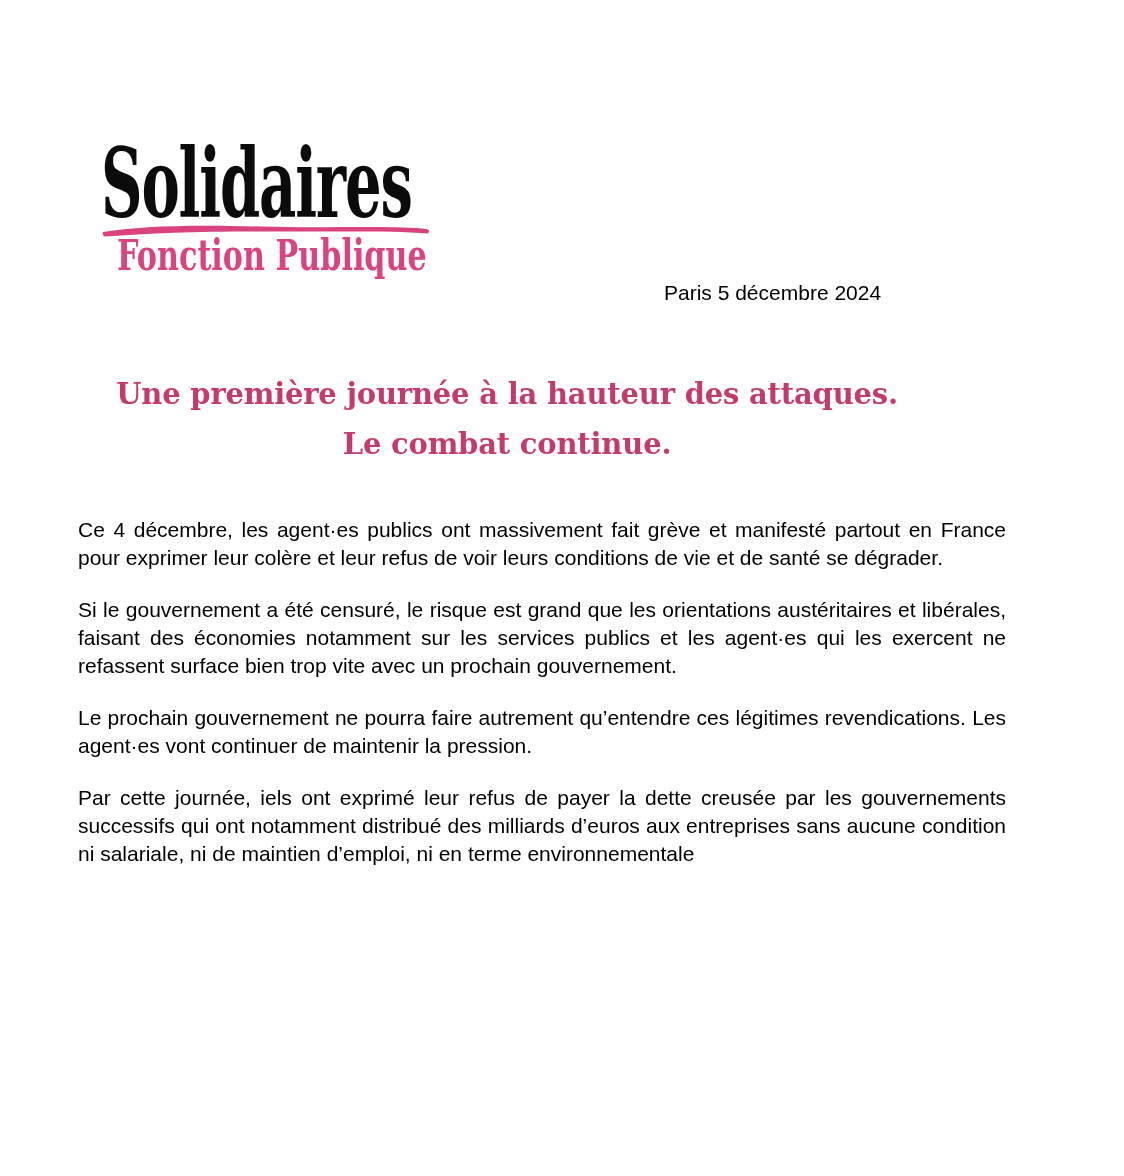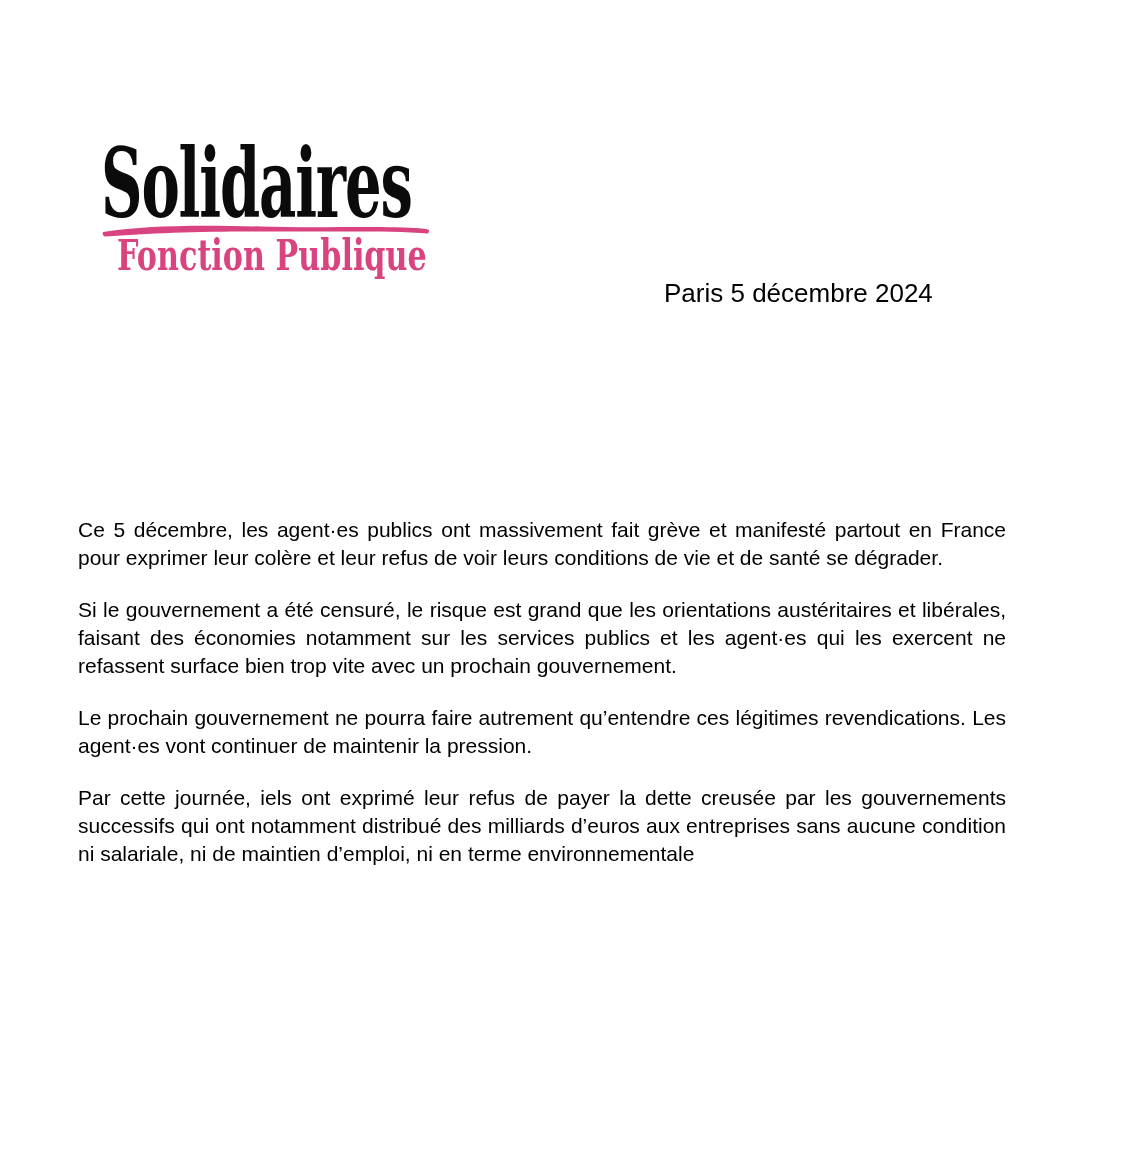--- a/index.html
+++ b/index.html
@@ -55,21 +55,21 @@
     white-space: nowrap;
     transform: scaleX(0.72);
     transform-origin: left top;
   }
 
   
   .dateline {
     position: absolute;
     left: 664px;
     top: 281px;
-    font-size: 26px;
+    font-size: 21px;
     line-height: 24px;
     color: var(--text, #000000);
     white-space: nowrap;
   }
 
   
   .doc-title {
     position: absolute;
     left: 0;
     top: 369px;
@@ -107,21 +107,25 @@
     <div class="logo-solidaires">Solidaires</div>
     <svg class="logo-underline" viewBox="0 0 332 18" xmlns="http://www.w3.org/2000/svg" aria-hidden="true">
       <path d="M3,11 C40,5 90,3.5 160,5.5 C220,7.5 280,4.5 322,7.5 C328,8 330,9 329,10.5
                L328,12.5 C290,9.5 230,11 170,10.5 C110,10 50,12 6,15.5 C3,15.8 2,13 3,11 Z" fill="#d9437f"></path>
     </svg>
     <div class="logo-fp">Fonction Publique</div>
   </div>
 
   <div class="dateline">Paris 5 décembre 2024</div>
 
+  <div class="doc-title">
+    <div>Une première journée à la hauteur des attaques.</div>
+    <div>Le combat continue.</div>
+  </div>
 
   <div class="body-text">
-    <p>Ce 5 décembre, les agent·es publics ont massivement fait grève et manifesté partout en France pour exprimer leur colère et leur refus de voir leurs conditions de vie et de santé se dégrader.</p>
+    <p>Ce 4 décembre, les agent·es publics ont massivement fait grève et manifesté partout en France pour exprimer leur colère et leur refus de voir leurs conditions de vie et de santé se dégrader.</p>
     <p>Si le gouvernement a été censuré, le risque est grand que les orientations austéritaires et libérales, faisant des économies notamment sur les services publics et les agent·es qui les exercent ne refassent surface bien trop vite avec un prochain gouvernement.</p>
     <p>Le prochain gouvernement ne pourra faire autrement qu’entendre ces légitimes revendications. Les agent·es vont continuer de maintenir la pression.</p>
     <p>Par cette journée, iels ont exprimé leur refus de payer la dette creusée par les gouvernements successifs qui ont notamment distribué des milliards d’euros aux entreprises sans aucune condition ni salariale, ni de maintien d’emploi, ni en terme environnementale</p>
   </div>
 
 </div>
 
 </body></html>

